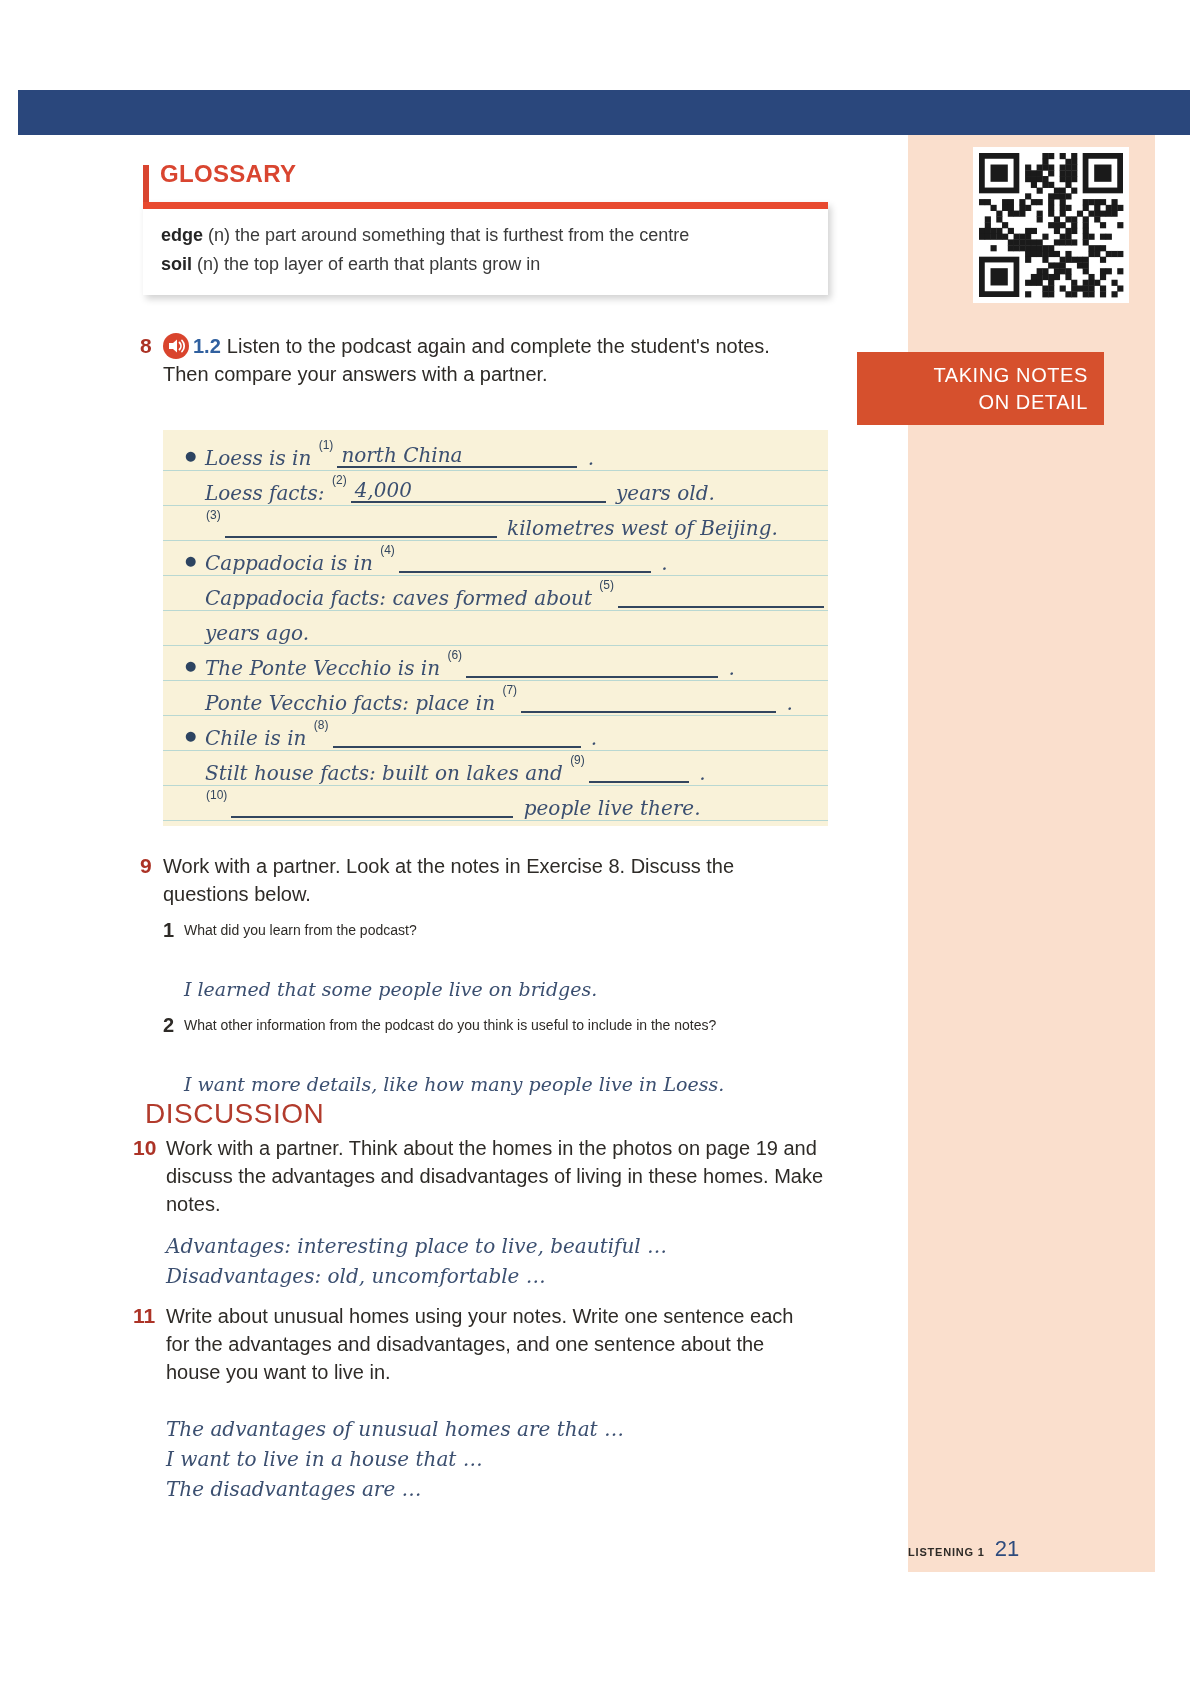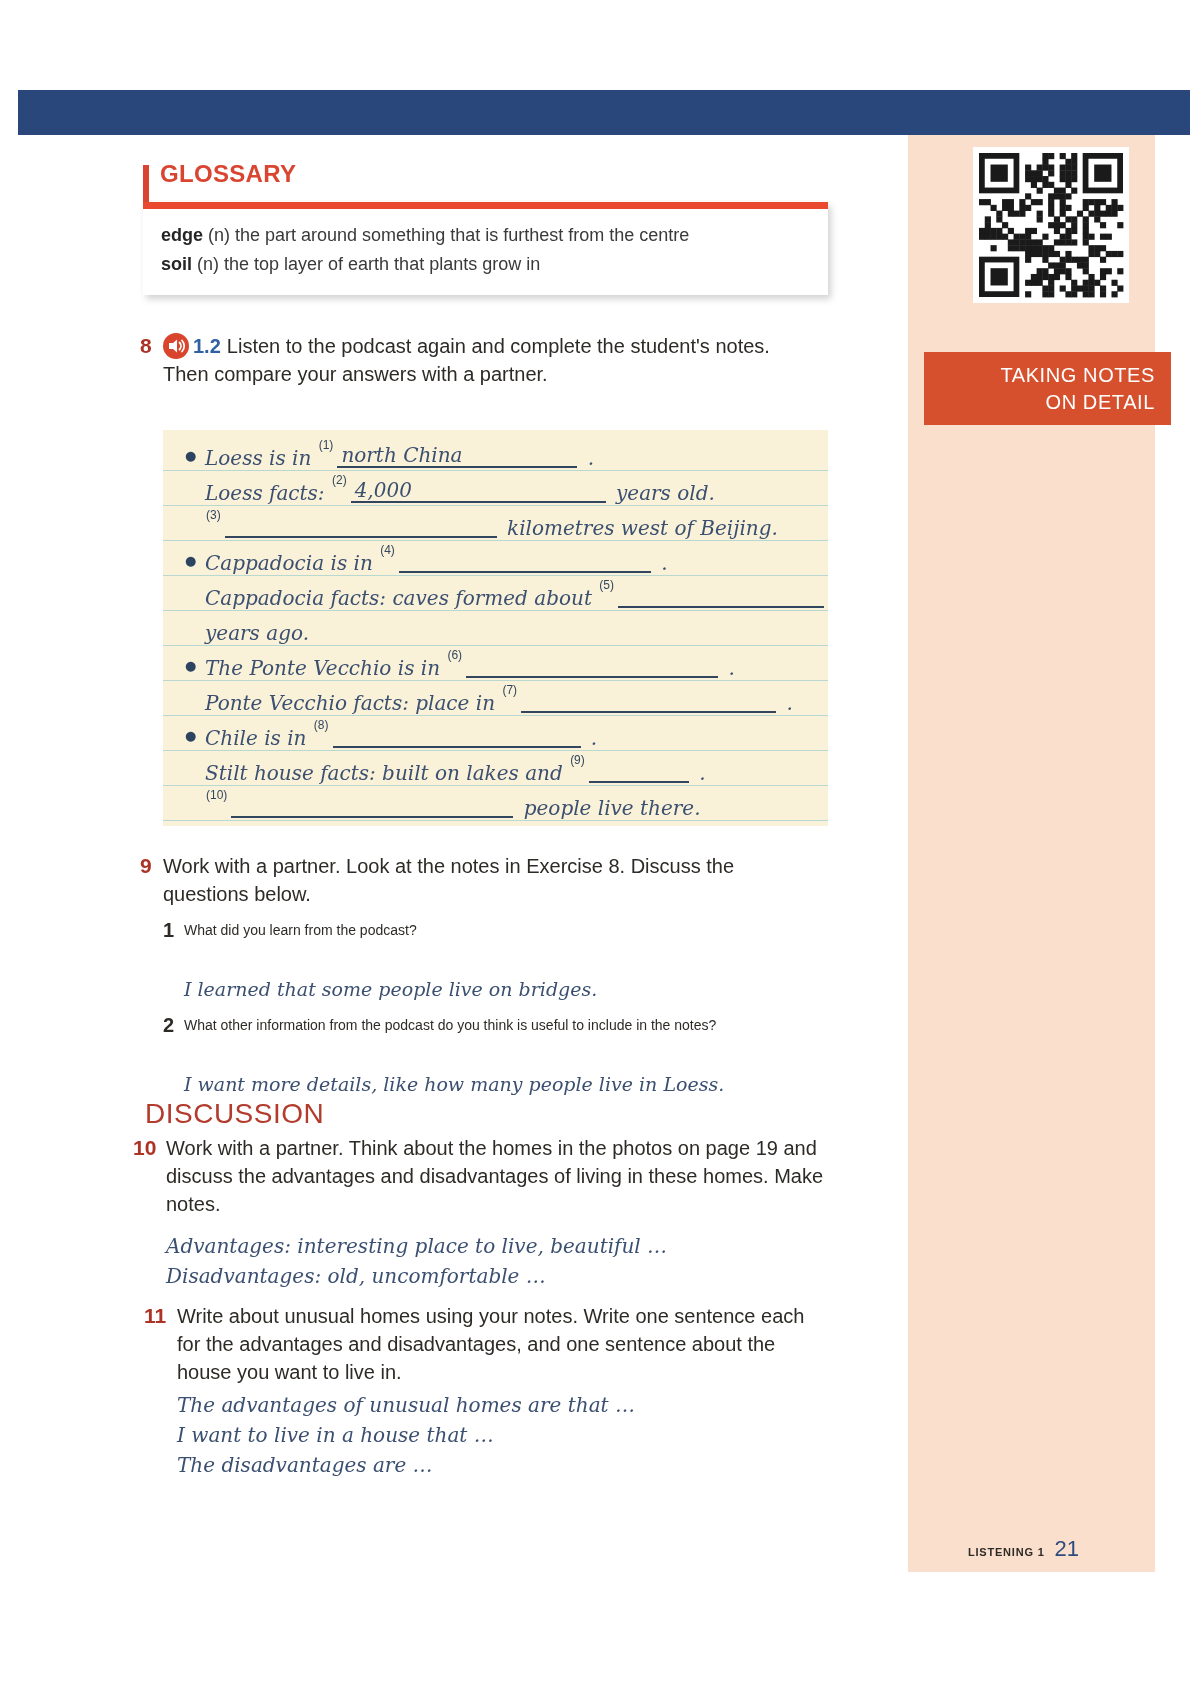--- a/index.html
+++ b/index.html
@@ -7,21 +7,21 @@
         font-family:"Liberation Sans",sans-serif;color:#2e2b27;}
 
   
   .topbar{position:absolute;left:18px;top:90px;width:1172px;height:45px;background:#2a477c;}
 
   
   .side-panel{position:absolute;left:908px;top:135px;width:247px;height:1437px;background:#fadfcd;}
   .qr-box{position:absolute;left:973px;top:147px;width:156px;height:156px;background:#ffffff;}
   .qr-box svg{display:block;}
 
-  .side-banner{position:absolute;left:924px;top:352px;width:247px;height:73px;background:#d6502d;
+  .side-banner{position:absolute;left:857px;top:352px;width:247px;height:73px;background:#d6502d;
       color:#ffffff;display:flex;flex-direction:column;justify-content:center;align-items:flex-end;
       padding-right:16px;box-sizing:border-box;font-size:20px;line-height:27px;letter-spacing:.6px;}
 
   
   .gloss-redbar{position:absolute;left:143px;top:165px;width:6px;height:42px;background:#d94530;}
   .gloss-title{position:absolute;left:160px;top:160px;font-size:24px;font-weight:bold;color:#d94530;letter-spacing:.3px;}
   .gloss-card{position:absolute;left:143px;top:202px;width:685px;background:#ffffff;
       border-top:7px solid #e8492f;box-shadow:3px 4px 7px rgba(0,0,0,.18);
       padding:12px 18px 16px 18px;box-sizing:border-box;}
   .gloss-line{font-size:18px;line-height:29px;color:#3a3a3a;}
@@ -52,21 +52,21 @@
   .q-row{display:flex;margin-top:8px;}
   .q-num{flex:none;width:21px;font-weight:bold;font-size:20px;line-height:28px;color:#2e2b27;}
   .q-text{font-size:14px;line-height:28px;}
   .q-answer{font-size:19px;line-height:28px;margin-top:31px;}
 
   .disc-heading{position:absolute;left:145px;top:1098px;font-size:28px;color:#b23b2c;letter-spacing:.5px;}
 
   .hw-line{font-size:20px;line-height:30px;}
 
   .footer{position:absolute;left:908px;top:1536px;width:231px;display:flex;align-items:baseline;
-      justify-content:center;}
+      justify-content:flex-start;}
   .footer .sec{font-size:11px;font-weight:bold;letter-spacing:.8px;color:#2e2b27;}
   .footer .pg{font-size:22px;color:#2d4b7d;margin-left:10px;}
 </style>
 </head>
 <body>
 
 <div class="page">
 
   <div class="topbar"></div>
 
@@ -372,25 +372,25 @@
     <span class="ex-num" style="width:33px;">10</span>
     <div class="ex-body" style="width:664px;">
       <span>Work with a partner. Think about the homes in the photos on page 19 and discuss the advantages and disadvantages of living in these homes. Make notes.</span>
       <div id="ex10-notes" style="margin-top:13px;">
           <div class="hw-line hw"><span>Advantages</span><span>: interesting place to live, beautiful …</span></div>
           <div class="hw-line hw"><span>Disadvantages</span><span>: old, uncomfortable …</span></div>
         </div>
     </div>
   </div>
 
-  <div class="ex" style="left:144px;top:1302px;width:700px;">
+  <div class="ex" style="left:133px;top:1302px;width:700px;">
     <span class="ex-num" style="width:33px;">11</span>
     <div class="ex-body" style="width:655px;">
       <span>Write about unusual homes using your notes. Write one sentence each for the advantages and disadvantages, and one sentence about the house you want to live in.</span>
-      <div id="ex11-prompts" style="margin-top:4px;">
+      <div id="ex11-prompts" style="margin-top:28px;">
           <div class="hw-line hw">The advantages of unusual homes are that …</div>
           <div class="hw-line hw">I want to live in a house that …</div>
           <div class="hw-line hw">The disadvantages are …</div>
         </div>
     </div>
   </div>
 
   <div class="footer">
     <span class="sec">LISTENING 1</span>
     <span class="pg">21</span>

